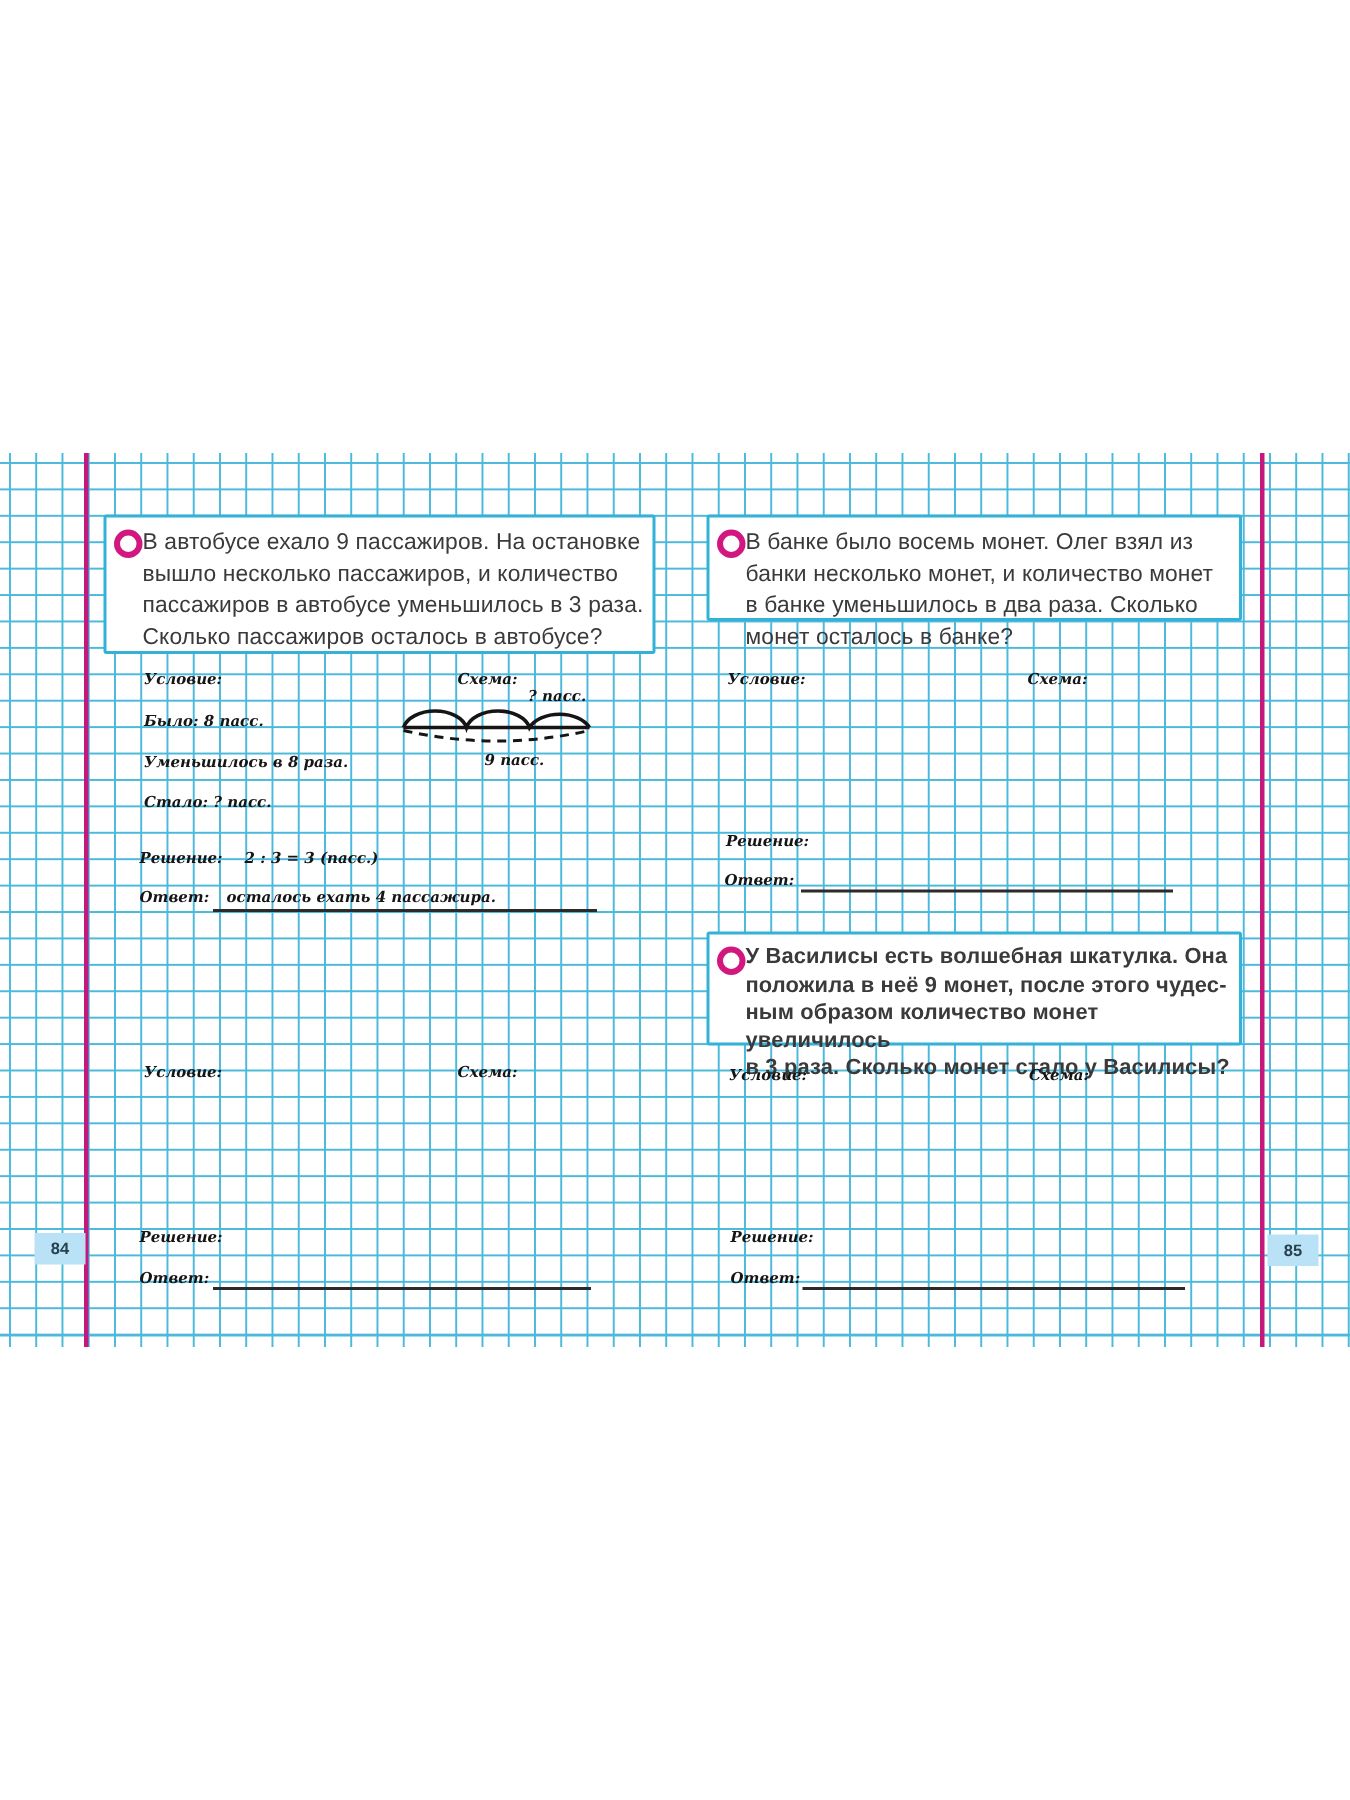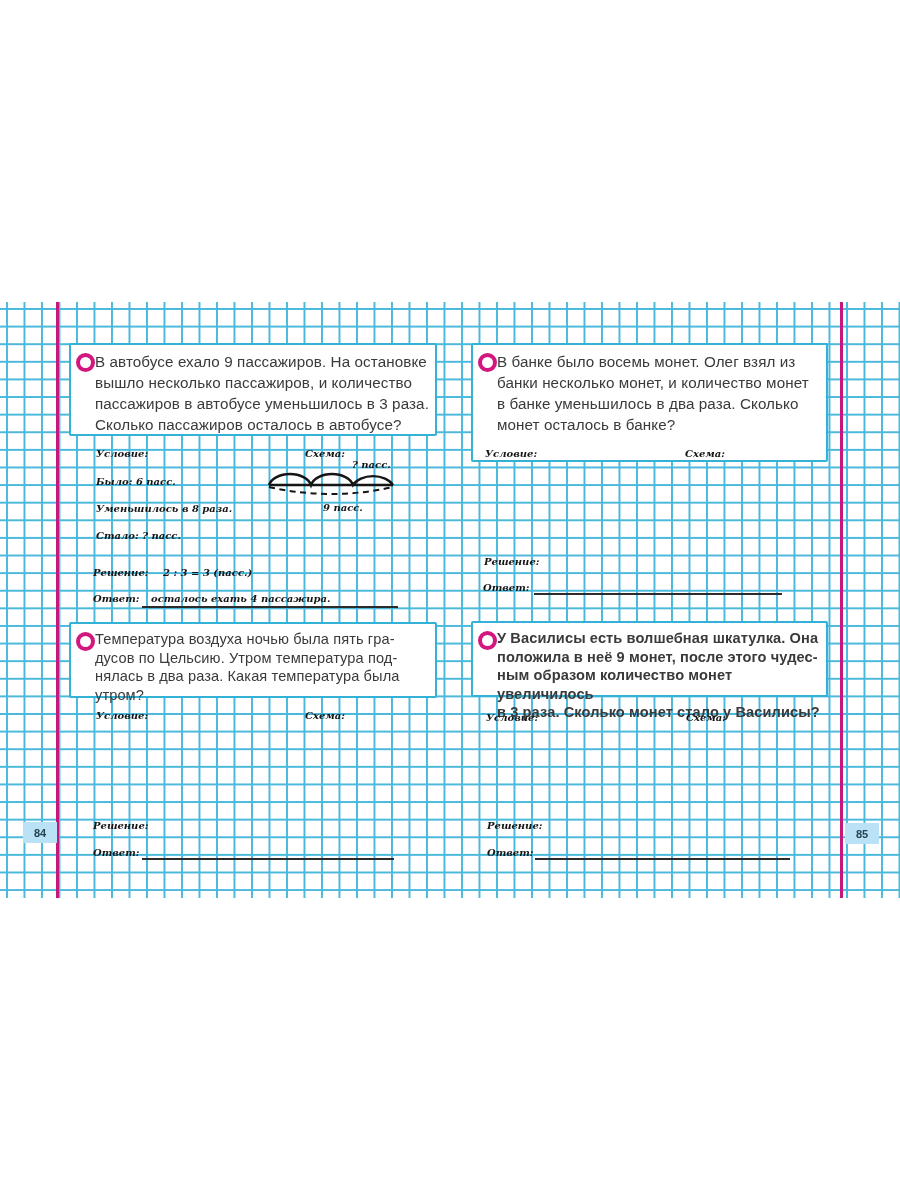--- a/index.html
+++ b/index.html
@@ -10,21 +10,21 @@
           background-image:linear-gradient(to right,#4ab9dc 0,#4ab9dc 1.5px,transparent 1.5px);
           background-size:17.5px 100%;background-position:6px 0;}
   .grid-h{position:absolute;left:0;top:308px;width:900px;height:582px;
           background-image:linear-gradient(to bottom,#4ab9dc 0,#4ab9dc 1.5px,transparent 1.5px);
           background-size:100% 17.62px;border-bottom:1.5px solid #4ab9dc;}
   .margin-line{position:absolute;top:302px;height:596px;width:3px;background:#c4187c;}
   .margin-left{left:56px;} .margin-right{left:840px;}
   
   .task-box{position:absolute;background:#fff;border:2.5px solid #33b1d7;border-radius:2px;box-sizing:border-box;}
   .box-l1{left:69px;top:343px;width:368px;height:93px;}
-  .box-r1{left:471px;top:343px;width:357px;height:119px;}
+  .box-r1{left:471px;top:343px;width:357px;height:71px;}
   .box-l2{left:69px;top:622px;width:368px;height:76px;}
   .box-r2{left:471px;top:621px;width:357px;height:76px;font-weight:bold;}
   .bullet{position:absolute;left:5px;top:8px;width:11px;height:11px;border:4.5px solid #d2187e;border-radius:50%;background:#fff;}
   .task-text{position:absolute;left:24px;top:6px;right:6px;color:#3a3a3a;white-space:pre-line;
              letter-spacing:.1px;}
   .t-top{font-size:15.2px;line-height:21px;}
   .t-bot{font-size:14.6px;line-height:18.5px;}
   
   .hw{position:absolute;font-family:"DejaVu Serif",serif;font-style:italic;font-weight:600;
       color:#151515;font-size:10px;line-height:16px;white-space:nowrap;}
@@ -51,46 +51,39 @@
     <span class="bullet"></span>
     <div class="task-text t-top">В автобусе ехало 9 пассажиров. На остановке
 вышло несколько пассажиров, и количество
 пассажиров в автобусе уменьшилось в 3 раза.
 Сколько пассажиров осталось в автобусе?</div>
   </div>
 
   <span class="hw" style="left:96px;top:446px;">Условие:</span>
   <span class="hw" style="left:305px;top:446px;">Схема:</span>
 
-  <span class="hw" style="left:96px;top:474px;">Было: 6 пасс.</span>
+  <span class="hw" style="left:96px;top:474px;">Было: 8 пасс.</span>
   <span class="hw" style="left:96px;top:501px;">Уменьшилось в 8 раза.</span>
   <span class="hw" style="left:96px;top:528px;">Стало: ? пасс.</span>
 
   <span class="hw hw-small" style="left:352px;top:457px;">? пасс.</span>
   <svg class="scheme-svg" width="130" height="32" viewBox="0 0 130 32">
     <path d="M3,17 A21.5,14 0 0 1 45,17 A21.5,14 0 0 1 87,17 A21.5,14 0 0 1 127,17" fill="none" stroke="#151515" stroke-width="2.4"></path>
     <line x1="3" y1="17" x2="127" y2="17" stroke="#151515" stroke-width="2.4"></line>
     <path d="M3,19 Q65,33 127,19" fill="none" stroke="#151515" stroke-width="2" stroke-dasharray="6 4.5"></path>
   </svg>
   <span class="hw hw-small" style="left:323px;top:500px;">9 пасс.</span>
 
   <span class="hw" style="left:93px;top:565px;">Решение:</span>
   <span class="hw" style="left:163px;top:565px;">2 : 3 = 3 (пасс.)</span>
 
   <span class="hw" style="left:93px;top:591px;">Ответ:</span>
   <span class="hw" style="left:151px;top:591px;">осталось ехать 4 пассажира.</span>
   <div class="answer-line" style="left:142px;top:606px;width:256px;"></div>
 
-  <div class="task-box box-l2">
-    <span class="bullet"></span>
-    <div class="task-text t-bot">Температура воздуха ночью была пять гра-
-дусов по Цельсию. Утром температура под-
-нялась в два раза. Какая температура была
-утром?</div>
-  </div>
 
   <span class="hw" style="left:96px;top:708px;">Условие:</span>
   <span class="hw" style="left:305px;top:708px;">Схема:</span>
   <span class="hw" style="left:93px;top:818px;">Решение:</span>
   <span class="hw" style="left:93px;top:845px;">Ответ:</span>
   <div class="answer-line" style="left:142px;top:858px;width:252px;"></div>
 
   <div class="task-box box-r1">
     <span class="bullet"></span>
     <div class="task-text t-top">В банке было восемь монет. Олег взял из

